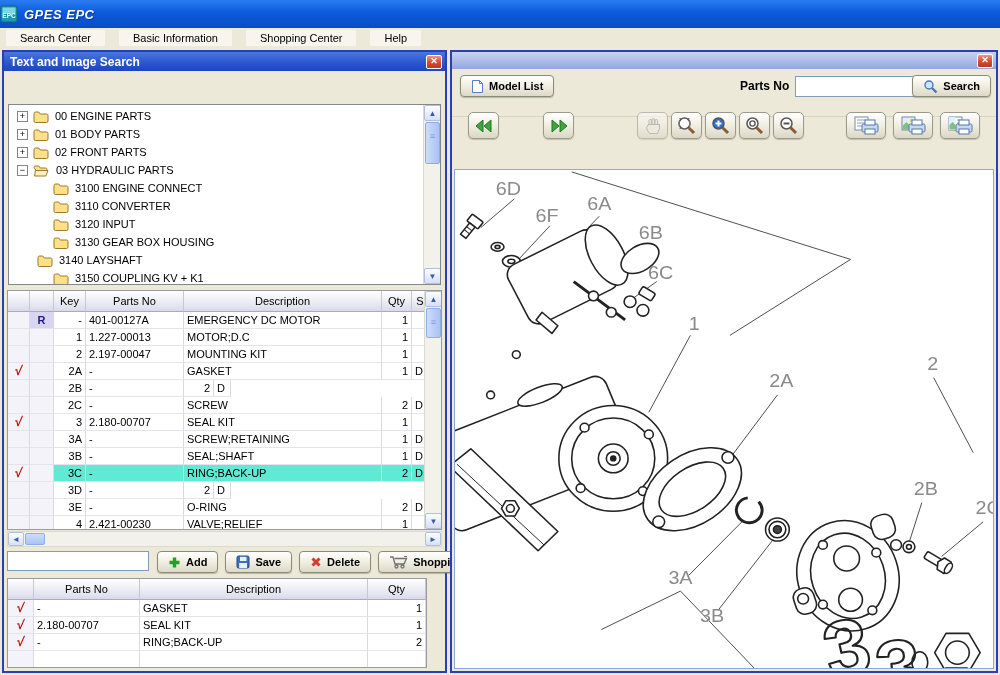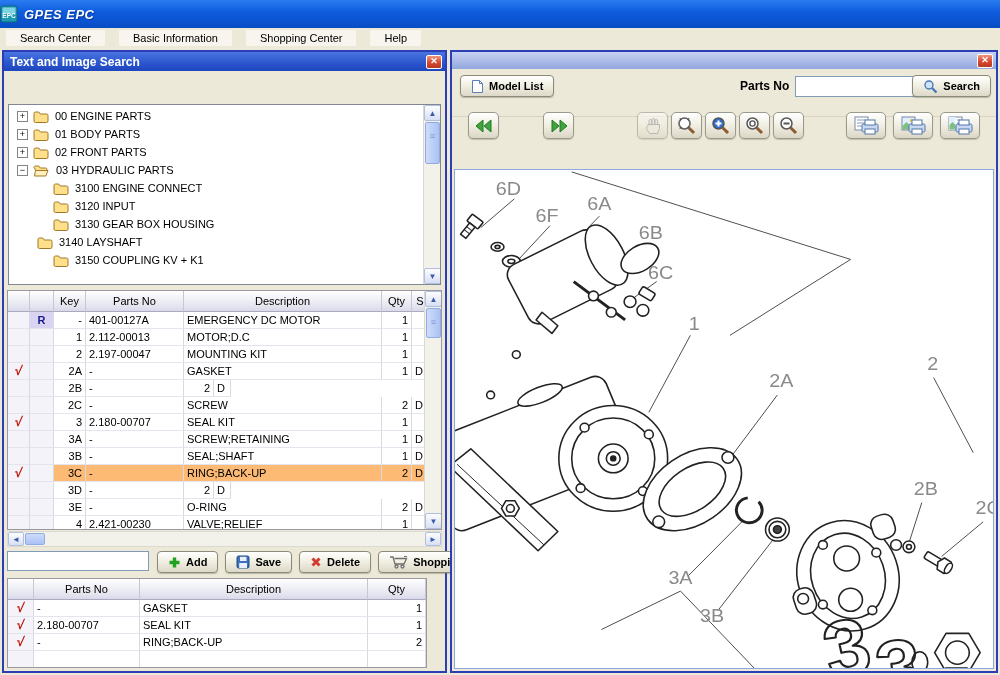--- a/index.html
+++ b/index.html
@@ -52,21 +52,21 @@
   
   .grid { position:absolute; background:#fff; border:1px solid #9A99A2; overflow:hidden; }
   .grow { display:flex; }
   .gcell { flex:none; border-right:1px solid #D9D9E4; border-bottom:1px solid #E4E4EC; padding:1px 3px; overflow:hidden; white-space:nowrap; height:17px; line-height:14px; background:#fff; }
   .ghead .gcell { background:linear-gradient(180deg,#FFFFFF,#E3E3EF 80%,#D8D8E8); border-right:1px solid #C6C6D6; border-bottom:1px solid #A9A9C0; text-align:center; height:21px; line-height:18px; }
   .c-check { background:#F4F3FA !important; text-align:center; }
   .c-mark  { background:#F4F3FA !important; text-align:center; font-weight:bold; color:#1A1A8C; }
   .c-mark.has { background:#D9D4F2 !important; }
   .c-key { text-align:right; }
   .c-qty { text-align:right; }
-  .sel .gcell:not(.c-check):not(.c-mark) { background:#fdba74; }
+  .sel .gcell:not(.c-check):not(.c-mark) { background:#5eead4; }
   .chk { color:#C11000; font-weight:bold; font-size:13px; display:inline-block; transform:skewX(-8deg); }
 
   
   .actionbar { position:absolute; left:3px; right:3px; display:flex; align-items:flex-start; }
   .actionbar input { width:142px; height:20px; border:1px solid #7F9DB9; background:#fff; margin-right:8px; font-family:"Liberation Sans",sans-serif; }
   .xpbtn { display:inline-flex; align-items:center; gap:5px; height:22px; padding:0 10px; margin-right:7px;
     border:1px solid #8A8A78; border-radius:4px; font-weight:bold; font-size:11px; cursor:pointer;
     background:linear-gradient(180deg,#FFFFFF,#F2F0E4 45%,#DDD9C8); box-shadow:0 1px 1px rgba(90,90,70,.35); white-space:nowrap; }
   .xpbtn .bicon { display:inline-flex; }
 
@@ -162,20 +162,28 @@
               </svg>
             </span>
             <span class="tree-label">3100 ENGINE CONNECT</span>
           </div>
           <div class="tree-row" style="padding-left: 44px;">
             <span class="ficon">
               <svg width="16" height="13" viewBox="0 0 16 13">
                 <path d="M1 3.5 q0-1.5 1.5-1.5 h3.2 l1.6 2 h6.2 q1.5 0 1.5 1.5 v5.5 q0 1.5 -1.5 1.5 h-11 q-1.5 0 -1.5 -1.5 z" fill="#FFE08A" stroke="#A07828"></path>
               </svg>
             </span>
+            <span class="tree-label">3110 CONVERTER</span>
+          </div>
+          <div class="tree-row" style="padding-left: 44px;">
+            <span class="ficon">
+              <svg width="16" height="13" viewBox="0 0 16 13">
+                <path d="M1 3.5 q0-1.5 1.5-1.5 h3.2 l1.6 2 h6.2 q1.5 0 1.5 1.5 v5.5 q0 1.5 -1.5 1.5 h-11 q-1.5 0 -1.5 -1.5 z" fill="#FFE08A" stroke="#A07828"></path>
+              </svg>
+            </span>
             <span class="tree-label">3120 INPUT</span>
           </div>
           <div class="tree-row" style="padding-left: 44px;">
             <span class="ficon">
               <svg width="16" height="13" viewBox="0 0 16 13">
                 <path d="M1 3.5 q0-1.5 1.5-1.5 h3.2 l1.6 2 h6.2 q1.5 0 1.5 1.5 v5.5 q0 1.5 -1.5 1.5 h-11 q-1.5 0 -1.5 -1.5 z" fill="#FFE08A" stroke="#A07828"></path>
               </svg>
             </span>
             <span class="tree-label">3130 GEAR BOX HOUSING</span>
           </div>
@@ -224,21 +232,21 @@
           <div class="gcell c-key" style="width: 32px;">-</div>
           <div class="gcell" style="width: 98px;">401-00127A</div>
           <div class="gcell" style="width: 198px;">EMERGENCY DC MOTOR</div>
           <div class="gcell c-qty" style="width: 30px;">1</div>
           <div class="gcell" style="width: 17px;"></div>
         </div>
         <div class="grow">
           <div class="gcell c-check" style="width: 22px;"></div>
           <div class="gcell c-mark" style="width: 24px;"></div>
           <div class="gcell c-key" style="width: 32px;">1</div>
-          <div class="gcell" style="width: 98px;">2.112-00013</div>
+          <div class="gcell" style="width: 98px;">1.227-00013</div>
           <div class="gcell" style="width: 198px;">MOTOR;D.C</div>
           <div class="gcell c-qty" style="width: 30px;">1</div>
           <div class="gcell" style="width: 17px;"></div>
         </div>
         <div class="grow">
           <div class="gcell c-check" style="width: 22px;"></div>
           <div class="gcell c-mark" style="width: 24px;"></div>
           <div class="gcell c-key" style="width: 32px;">2</div>
           <div class="gcell" style="width: 98px;">2.197-00047</div>
           <div class="gcell" style="width: 198px;">MOUNTING KIT</div>

